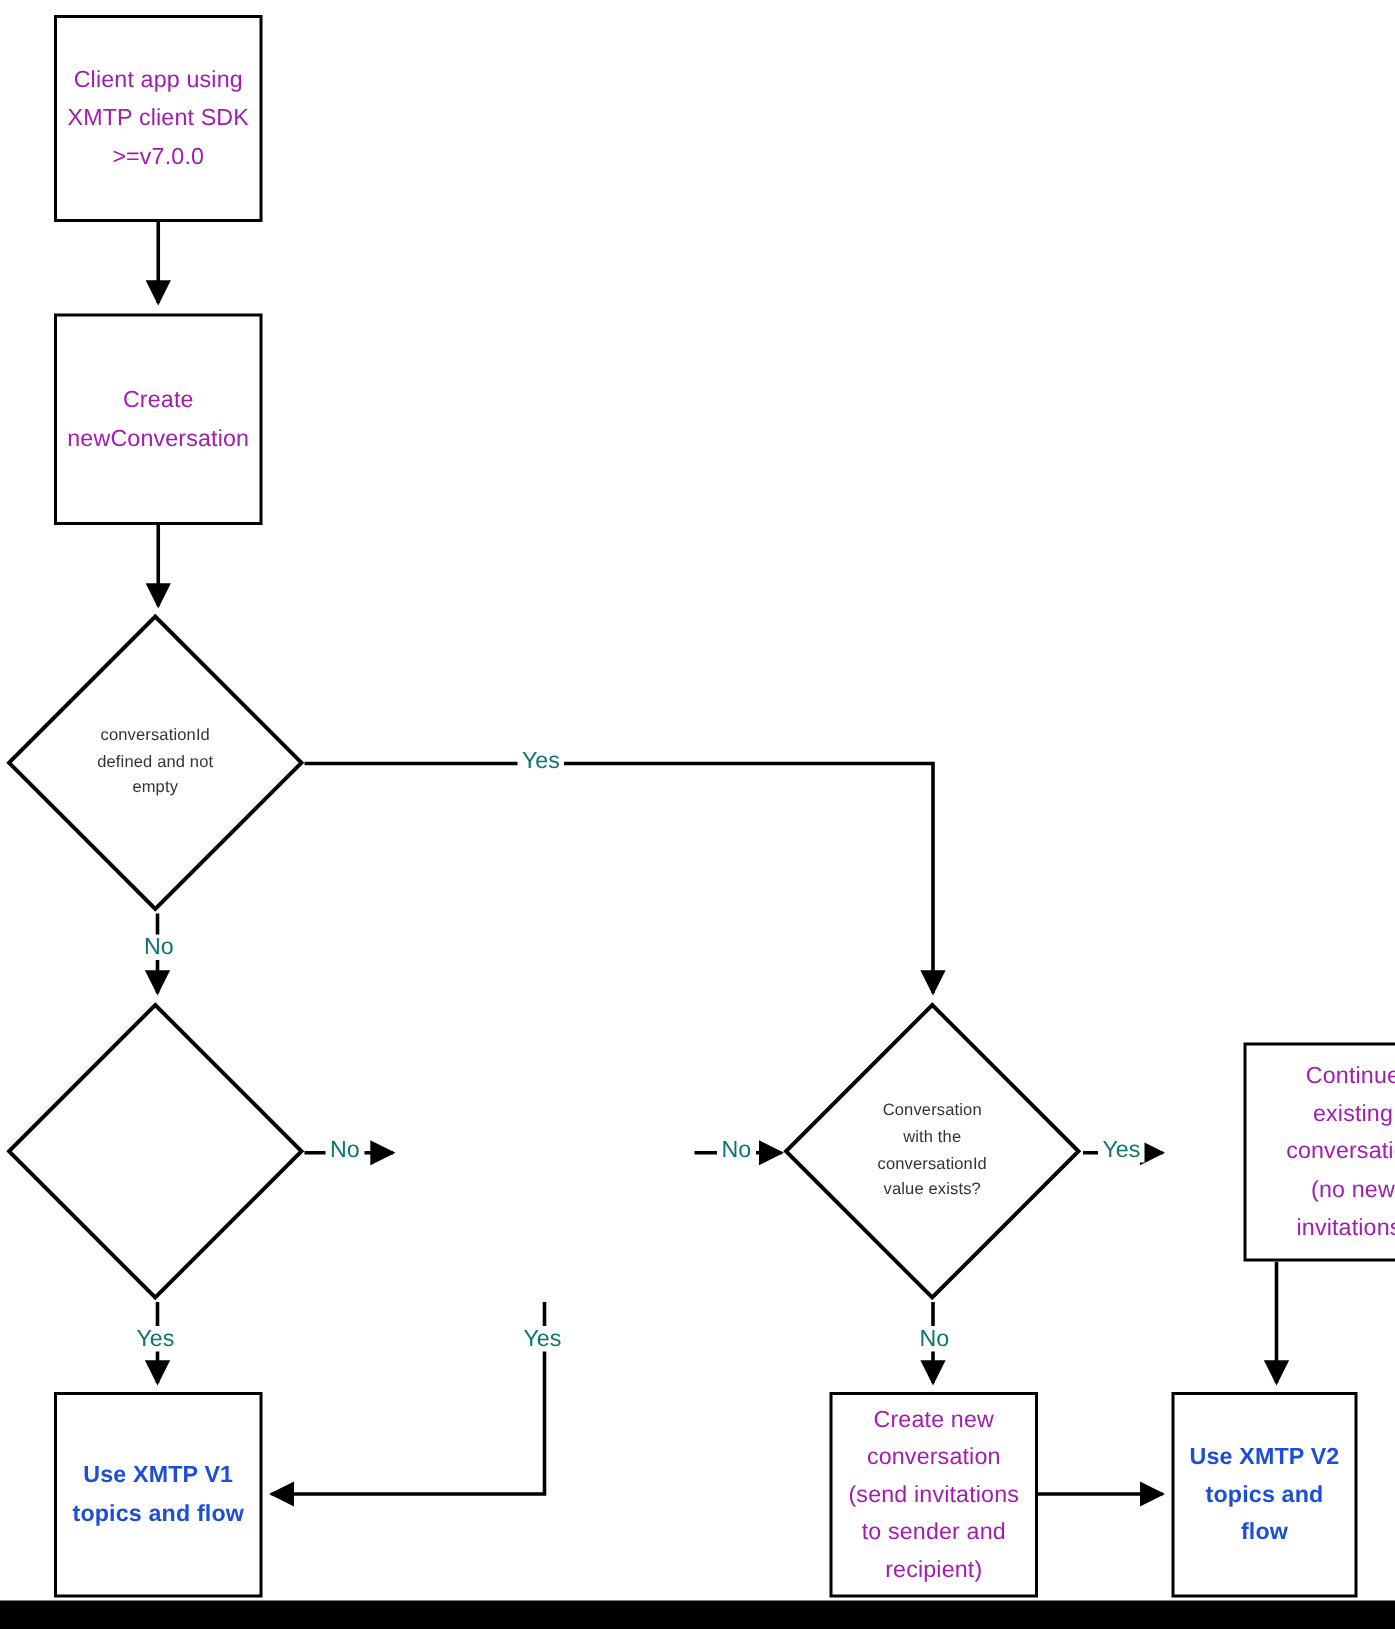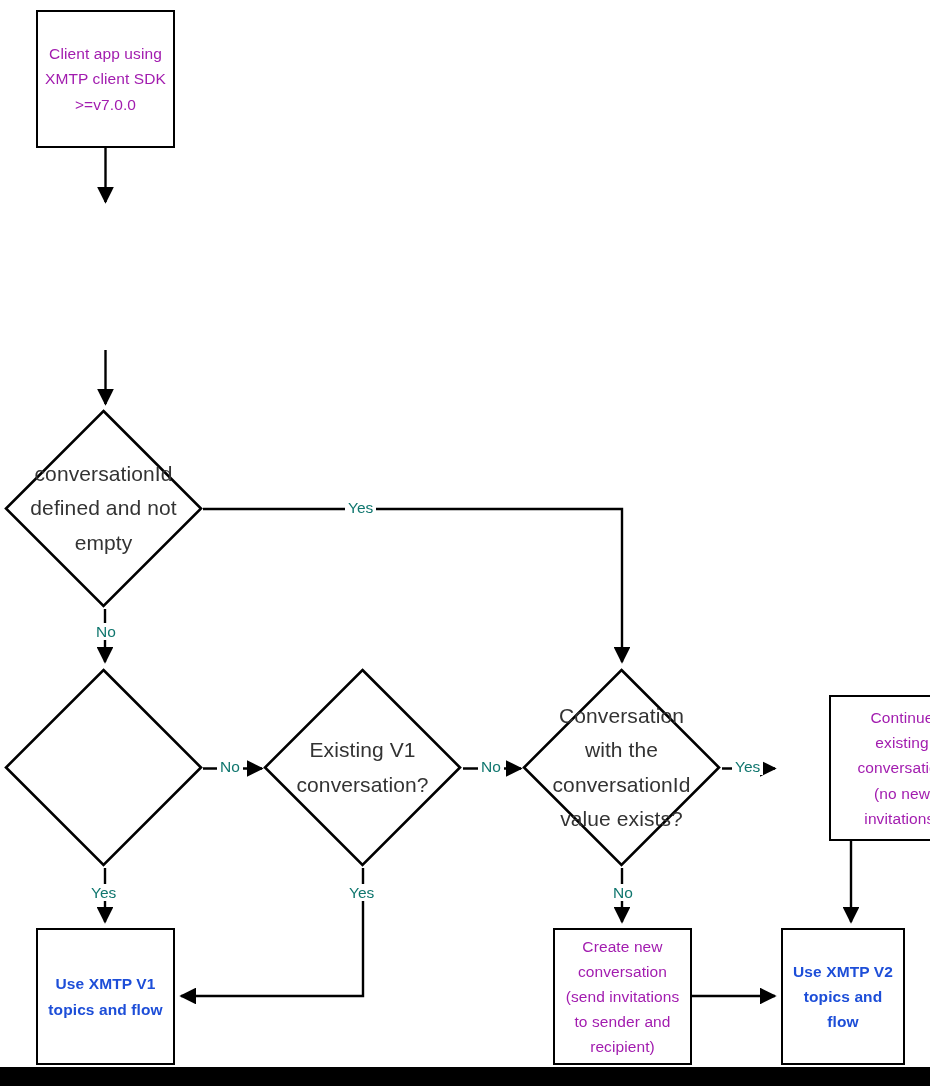--- a/index.html
+++ b/index.html
@@ -54,21 +54,21 @@
   }
   .diamond .dshape {
     position: absolute;
     left: 0;
     top: 0;
     width: 100%;
     height: 100%;
   }
   .diamond .node-label {
     position: relative;
-    font-size: 21px;
+    font-size: 11px;
     line-height: 1.62;
     color: #333333;
     letter-spacing: 0.1px;
     white-space: pre-line;
     z-index: 2;
   }
   .edge-label {
     position: absolute;
     font-size: 15.5px;
     color: #0f766e;
@@ -125,43 +125,40 @@
       <path d="M 692 996 L 775 996" marker-end="url(#arrow)"></path>
     </g>
   </svg>
 
   <div class="node box" style="left:36px; top:10px; width:139px; height:138px;">
     <span class="node-label">Client app using
 XMTP client SDK
 &gt;=v7.0.0</span>
   </div>
 
+  <div class="node box" style="left:36px; top:209px; width:139px; height:141px;">
+    <span class="node-label">Create
+newConversation</span>
+  </div>
 
   <div class="node diamond" style="left:4px; top:409px; width:199px; height:199px;">
     <svg class="dshape" viewBox="0 0 199 199">
       <polygon points="99.5,2 197,99.5 99.5,197 2,99.5" fill="#ffffff" stroke="#000000" stroke-width="2.6"></polygon>
     </svg>
     <span class="node-label">conversationId
 defined and not
 empty</span>
   </div>
 
   <div class="node diamond" style="left:4px; top:668px; width:199px; height:199px;">
     <svg class="dshape" viewBox="0 0 199 199">
       <polygon points="99.5,2 197,99.5 99.5,197 2,99.5" fill="#ffffff" stroke="#000000" stroke-width="2.6"></polygon>
     </svg>
   </div>
 
-  <div class="node diamond" style="left:263px; top:668px; width:199px; height:199px;">
-    <svg class="dshape" viewBox="0 0 199 199">
-      <polygon points="99.5,2 197,99.5 99.5,197 2,99.5" fill="#ffffff" stroke="#000000" stroke-width="2.6"></polygon>
-    </svg>
-    <span class="node-label">Existing V1
-conversation?</span>
-  </div>
 
   <div class="node diamond" style="left:522px; top:668px; width:199px; height:199px;">
     <svg class="dshape" viewBox="0 0 199 199">
       <polygon points="99.5,2 197,99.5 99.5,197 2,99.5" fill="#ffffff" stroke="#000000" stroke-width="2.6"></polygon>
     </svg>
     <span class="node-label">Conversation
 with the
 conversationId
 value exists?</span>
   </div>

